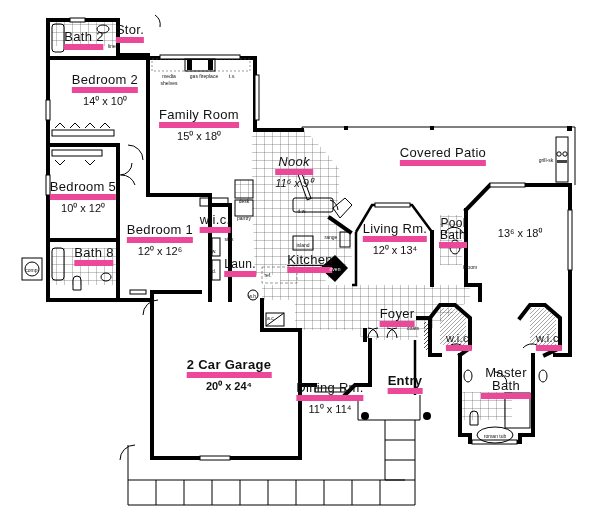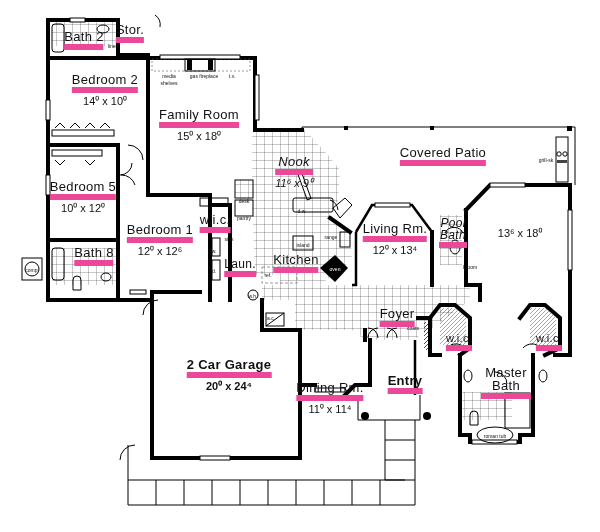--- a/index.html
+++ b/index.html
@@ -231,33 +231,33 @@
     <div class="rn">w.i.c.</div>
   </div>
 <div class="lbl" style="left:160px;top:223px;">
     <div class="rn">Bedroom 1</div>
     <div class="rs">12⁰ x 12⁶</div>
   </div>
 <div class="lbl" style="left:395px;top:222px;">
     <div class="rn">Living Rm.</div>
     <div class="rs">12⁰ x 13⁴</div>
   </div>
-<div class="lbl" style="left:453px;top:217px;width:28px;white-space:normal;font-style:italic;">
+<div class="lbl" style="left:453px;top:217px;width:28px;white-space:normal;">
     <div class="rn" style="font-size:12px;">Pool Bath</div>
   </div>
 <div class="lbl" style="left:520px;top:225px;width:60px;white-space:normal;">
     <div class="rs">13⁶ x 18⁰</div>
   </div>
 <div class="lbl" style="left:94px;top:246px;">
     <div class="rn">Bath 8</div>
   </div>
 <div class="lbl" style="left:240px;top:258px;">
     <div class="rn" style="font-size:12px;">Laun.</div>
   </div>
-<div class="lbl" style="left:296px;top:253px;">
+<div class="lbl" style="left:310px;top:253px;text-decoration:underline;">
     <div class="rn">Kitchen</div>
   </div>
 <div class="lbl" style="left:397px;top:307px;">
     <div class="rn">Foyer</div>
   </div>
 <div class="lbl" style="left:459px;top:333px;">
     <div class="rn" style="font-size:11px;">w.i.c.</div>
   </div>
 <div class="lbl" style="left:549px;top:333px;">
     <div class="rn" style="font-size:11px;">w.i.c.</div>

